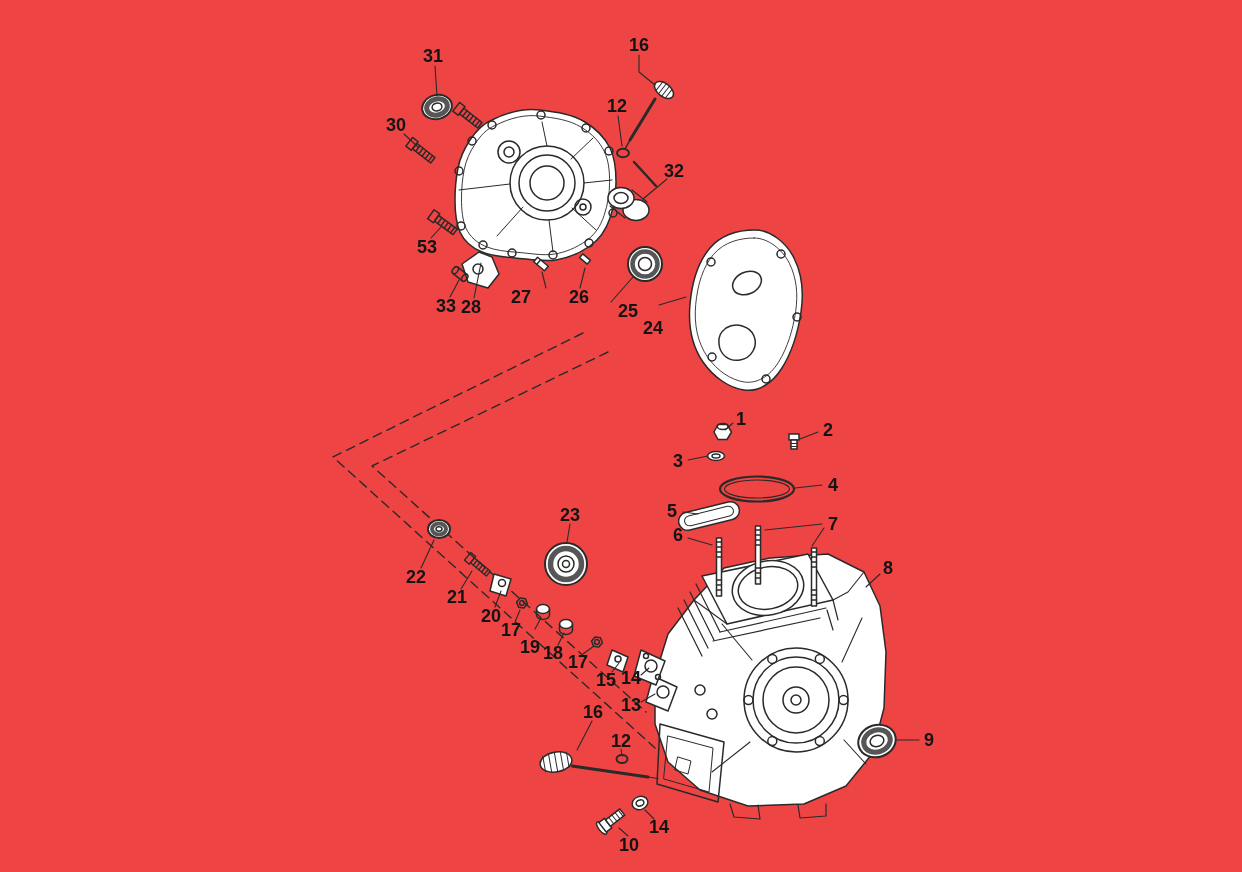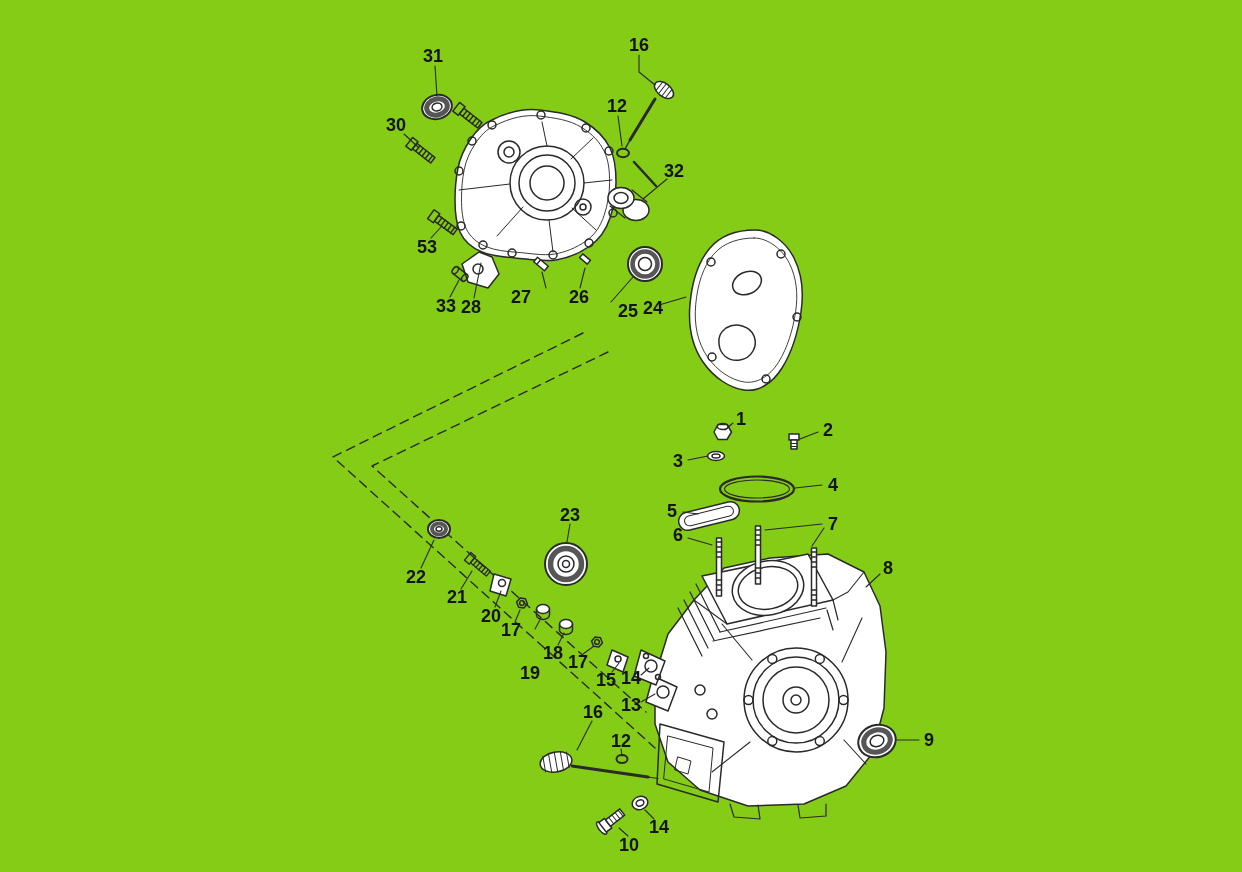--- a/index.html
+++ b/index.html
@@ -1,19 +1,19 @@
 <!DOCTYPE html>
 <html><head>
 <meta charset="utf-8">
 <style>
   html,body{margin:0;padding:0;background:#ffffff;}
   .stage{
     position:relative;
     width:1242px;height:872px;
-    background:#84cc16;
+    background:#ef4444;
     overflow:hidden;
     font-family:"Liberation Sans",sans-serif;
   }
   .stage svg{position:absolute;left:0;top:0;}
   .callout{
     position:absolute;
     transform:translate(-50%,-50%);
     font:bold 18px "Liberation Sans",sans-serif;
     color:#141414;
     white-space:nowrap;
@@ -334,21 +334,21 @@
 </svg>
 
 <div class="callout" style="left:433px;top:56px">31</div>
 <div class="callout" style="left:396px;top:125px">30</div>
 <div class="callout" style="left:427px;top:247px">53</div>
 <div class="callout" style="left:446px;top:306px">33</div>
 <div class="callout" style="left:471px;top:307px">28</div>
 <div class="callout" style="left:521px;top:297px">27</div>
 <div class="callout" style="left:579px;top:297px">26</div>
 <div class="callout" style="left:628px;top:311px">25</div>
-<div class="callout" style="left:653px;top:308px">24</div>
+<div class="callout" style="left:653px;top:328px">24</div>
 <div class="callout" style="left:674px;top:171px">32</div>
 <div class="callout" style="left:639px;top:45px">16</div>
 <div class="callout" style="left:617px;top:106px">12</div>
 <div class="callout" style="left:741px;top:419px">1</div>
 <div class="callout" style="left:828px;top:430px">2</div>
 <div class="callout" style="left:678px;top:461px">3</div>
 <div class="callout" style="left:833px;top:485px">4</div>
 <div class="callout" style="left:672px;top:511px">5</div>
 <div class="callout" style="left:678px;top:535px">6</div>
 <div class="callout" style="left:833px;top:524px">7</div>
@@ -356,20 +356,20 @@
 <div class="callout" style="left:929px;top:740px">9</div>
 <div class="callout" style="left:629px;top:845px">10</div>
 <div class="callout" style="left:659px;top:827px">14</div>
 <div class="callout" style="left:631px;top:705px">13</div>
 <div class="callout" style="left:631px;top:678px">14</div>
 <div class="callout" style="left:606px;top:680px">15</div>
 <div class="callout" style="left:593px;top:712px">16</div>
 <div class="callout" style="left:621px;top:741px">12</div>
 <div class="callout" style="left:578px;top:662px">17</div>
 <div class="callout" style="left:553px;top:653px">18</div>
-<div class="callout" style="left:530px;top:673px">19</div>
+<div class="callout" style="left:530px;top:647px">19</div>
 <div class="callout" style="left:511px;top:630px">17</div>
 <div class="callout" style="left:491px;top:616px">20</div>
 <div class="callout" style="left:457px;top:597px">21</div>
 <div class="callout" style="left:416px;top:577px">22</div>
 <div class="callout" style="left:570px;top:515px">23</div>
 
 </div>
 
 </body></html>

